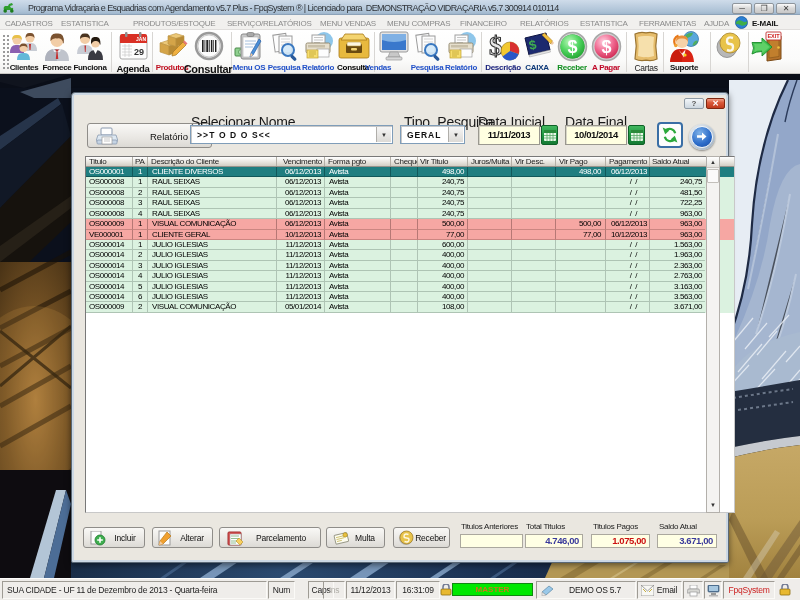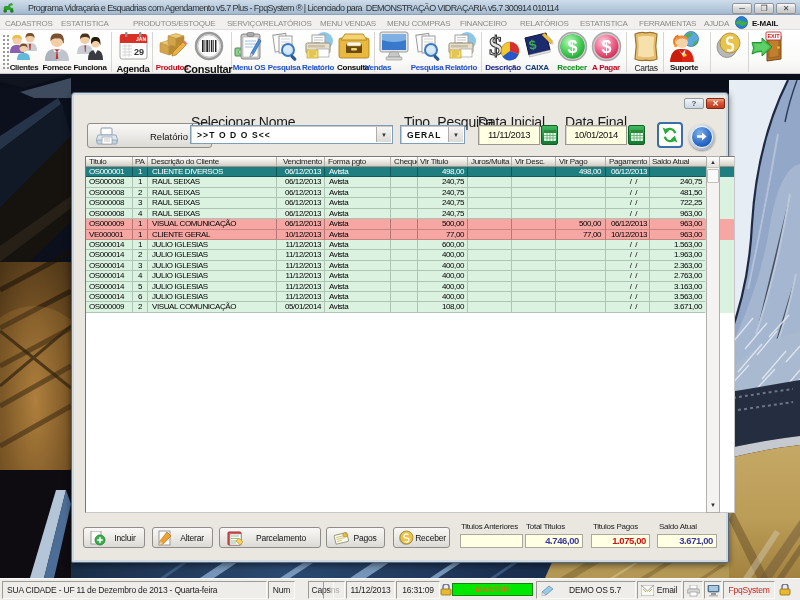--- a/index.html
+++ b/index.html
@@ -17,21 +17,21 @@
 #dlg{left:71px;top:92px;width:658px;height:471px;background:#eae7e0;border:1px solid #5a6876;border-radius:4px 4px 2px 2px;box-shadow:0 2px 6px rgba(0,0,0,.5),inset 0 0 0 2px #ccd8e4}
 #dlgtitle{left:0;top:0;width:656px;height:17px;background:linear-gradient(#f8fbfe,#dce6f1 50%,#c7d6e6);border-radius:3px 3px 0 0;border-bottom:1px solid #a9bdd0}
 #dlgtitle b{position:absolute;left:6px;top:4px;font-size:8px;letter-spacing:-.25px;color:#1c3a64}
 .dbtn{top:4.5px;height:11px;border-radius:2px;text-align:center}
 #dhelp{left:612px;width:20px;background:linear-gradient(#f2f6f9,#ccd6df);border:1px solid #8e9aa5;color:#555;font-size:8px;line-height:10px;font-weight:bold}
 #dclose{left:634px;width:19px;background:linear-gradient(#f0a088,#d9593a 40%,#c03a1c);border:1px solid #7e2711;color:#fff;font-size:8px;line-height:10px;font-weight:bold}
 .lab{font-size:14px;letter-spacing:-.2px;color:#1a1a1a}
 .btn3d{background:linear-gradient(#f9f8f6,#e9e7e3 60%,#dcdad5);border:1px solid #8f8d89;border-radius:3px}
 .combo{background:#fff;border:1px solid #7f9db9;box-shadow:inset 1px 1px 0 #c8c8c8}
 .carrow{position:absolute;right:1px;top:1px;bottom:1px;width:15px;background:linear-gradient(#f5f5f5,#dcdad6);border-left:1px solid #b0aeaa;text-align:center;font-size:6px;line-height:17px;color:#333}
-.dfield{background:#ffffe1;border:1px solid #9a988f;box-shadow:inset 1px 1px 0 #d8d6c8;font-weight:normal;font-size:9.5px;letter-spacing:-.4px;text-align:center;color:#101010}
+.dfield{background:#ffffe1;border:1px solid #9a988f;box-shadow:inset 1px 1px 0 #d8d6c8;font-weight:bold;font-size:9.5px;letter-spacing:-.4px;text-align:center;color:#101010}
 .calbtn{background:linear-gradient(#42b75f,#1d9440 55%,#157a33);border:1px solid #0e6127;border-radius:2px}
 #grid{left:13px;top:63px;width:650px;height:357px;background:#fff;border-top:1px solid #787878;border-left:1px solid #787878;border-right:1px solid #c8c8c8;border-bottom:1px solid #c8c8c8}
 #ghead{display:flex;height:10px;background:linear-gradient(#ffffff,#e6e3dc 60%,#d2cec5);border-bottom:1px solid #96938b}
 #ghead div{font-size:8px;letter-spacing:-.3px;color:#1c1c1c;line-height:10px;padding-left:3px;border-right:1px solid #b3afa6;overflow:hidden;white-space:nowrap}
 .tr{display:flex;height:10.43px;overflow:hidden}
 .tr div{font-size:8px;letter-spacing:-.4px;line-height:10.4px;border-right:1px solid rgba(120,140,128,.45);border-bottom:1px solid rgba(130,152,138,.5);overflow:hidden;white-space:nowrap;color:#000}
 .g{background:#dbf2e0}
 .p{background:#f6a7a3}.p div{border-bottom-color:rgba(160,100,95,.5);border-right-color:rgba(140,90,88,.6)}
 .sel{background:#1f7e80}.sel div{color:#fff;border-right-color:#10585a;border-bottom-color:#10585a}
 .c1{width:47px;padding-left:3px}.c2{width:15px;text-align:center}.c3{width:129px;padding-left:4px}.c4{width:48px;text-align:right;padding-right:3px}.c5{width:66px;padding-left:4px}.c6{width:27px}.c7{width:50px;text-align:right;padding-right:3px}.c8{width:44px}.c9{width:44px}.c10{width:50px;text-align:right;padding-right:4px}.c11{width:44px;text-align:right;padding-right:2px}.c12{width:55px;text-align:right;padding-right:3px;border-right:none!important}
@@ -664,21 +664,21 @@
 <div class="s" style="left:26px;top:5px;width:70px;text-align:center">Parcelamento</div>
       </div>
 <div class="btn3d s bbtn" style="left:254px;top:434px;width:59px">
 <svg class="s" style="left:6px;top:3px" width="17" height="14" viewBox="0 0 17 14">
           <g transform="rotate(-14 8 8)">
             <rect x="2" y="3" width="13" height="9" rx="1" fill="#fdfdf0" stroke="#9a9a8a"></rect>
             <path d="M3.5 5.5 h8 M3.5 7.5 h8 M3.5 9.5 h5" stroke="#c8b860" stroke-width=".8"></path>
             <circle cx="13" cy="5" r="2.2" fill="#e8c040" stroke="#a88818" stroke-width=".6"></circle>
           </g>
         </svg>
-<div class="s" style="left:20px;top:5px;width:36px;text-align:center">Pagos</div>
+<div class="s" style="left:20px;top:5px;width:36px;text-align:center">Multa</div>
       </div>
 <div class="btn3d s bbtn" style="left:321px;top:434px;width:57px">
 <svg class="s" style="left:4px;top:2px" width="16" height="16" viewBox="0 0 16 16">
           <circle cx="8" cy="8" r="7" fill="#b0b0b0"></circle>
           <circle cx="8.5" cy="7.5" r="6.5" fill="#e8c34a" stroke="#a8842a" stroke-width=".8"></circle>
           <path d="M10.5 4.5 q-4.5-1.5 -4.5 2 q0 1.5 2.5 1.5 q2.5 0 2.5 1.5 q0 3.5 -4.5 2" fill="none" stroke="#fff8e0" stroke-width="1.4"></path>
         </svg>
 <div class="s" style="left:18px;top:5px;width:37px;text-align:center">Receber</div>
       </div>
 <div class="tlab2 s" style="left:389px;top:429px">Titulos Anteriores</div>

